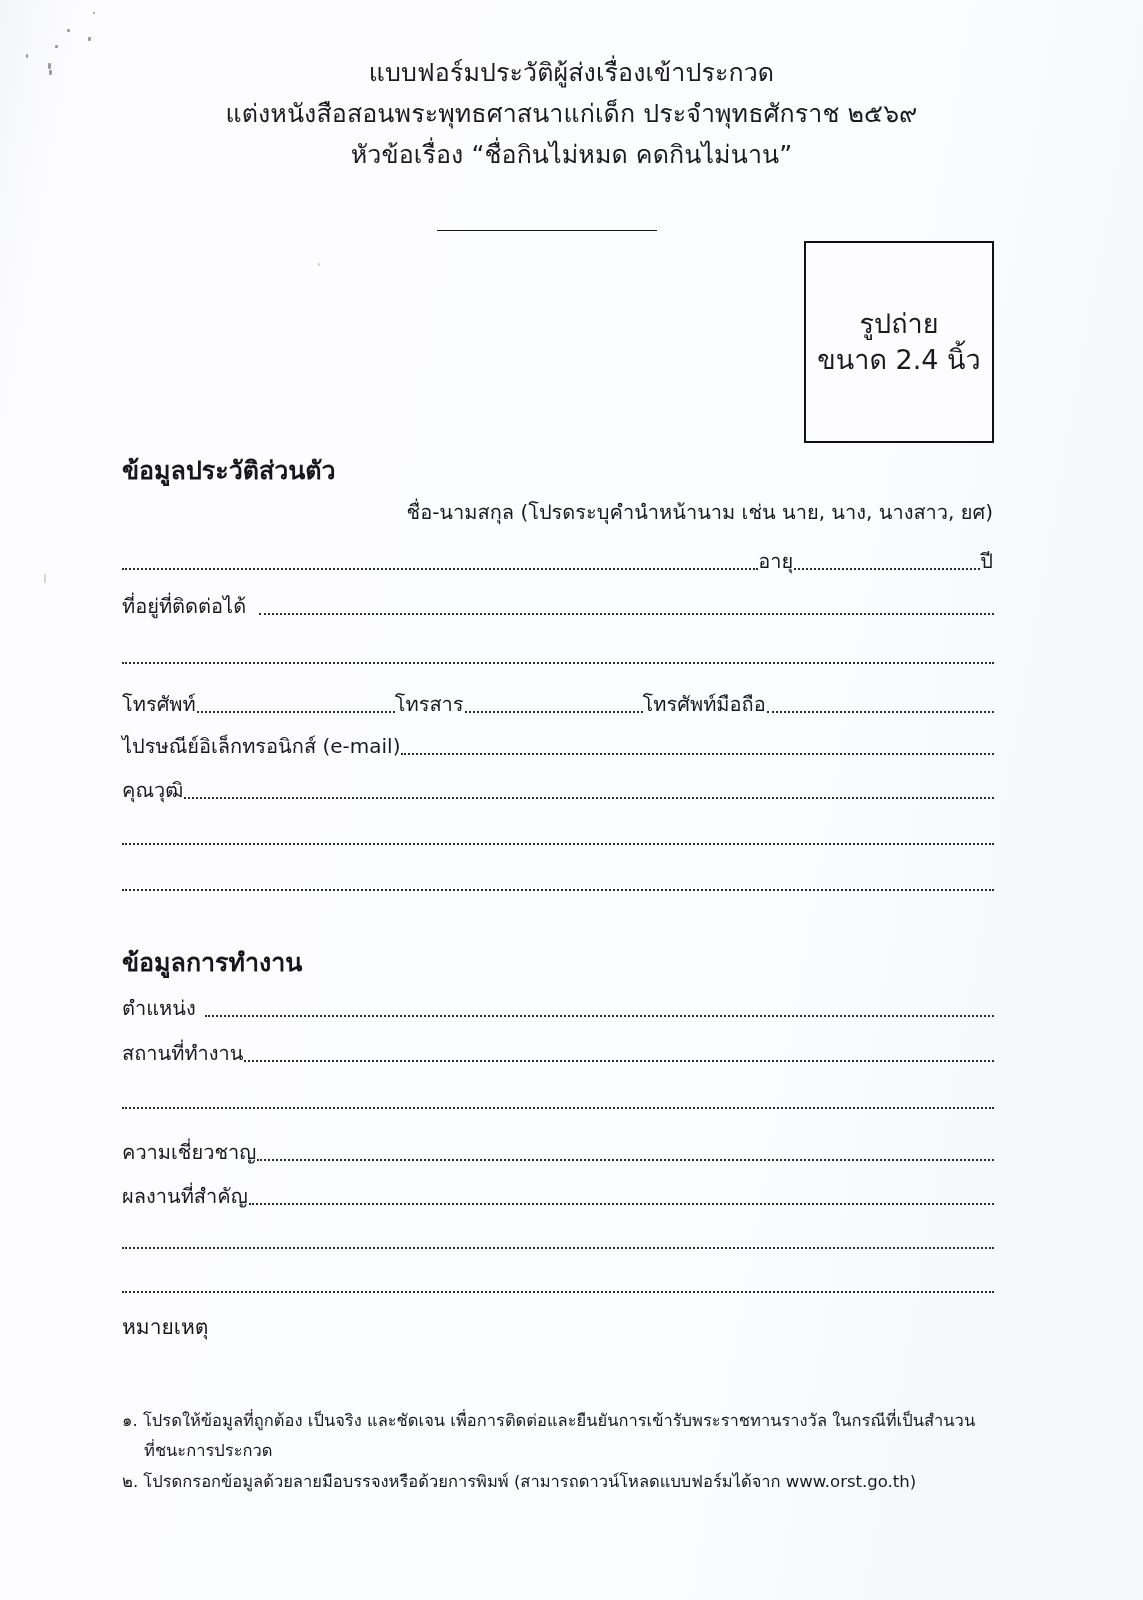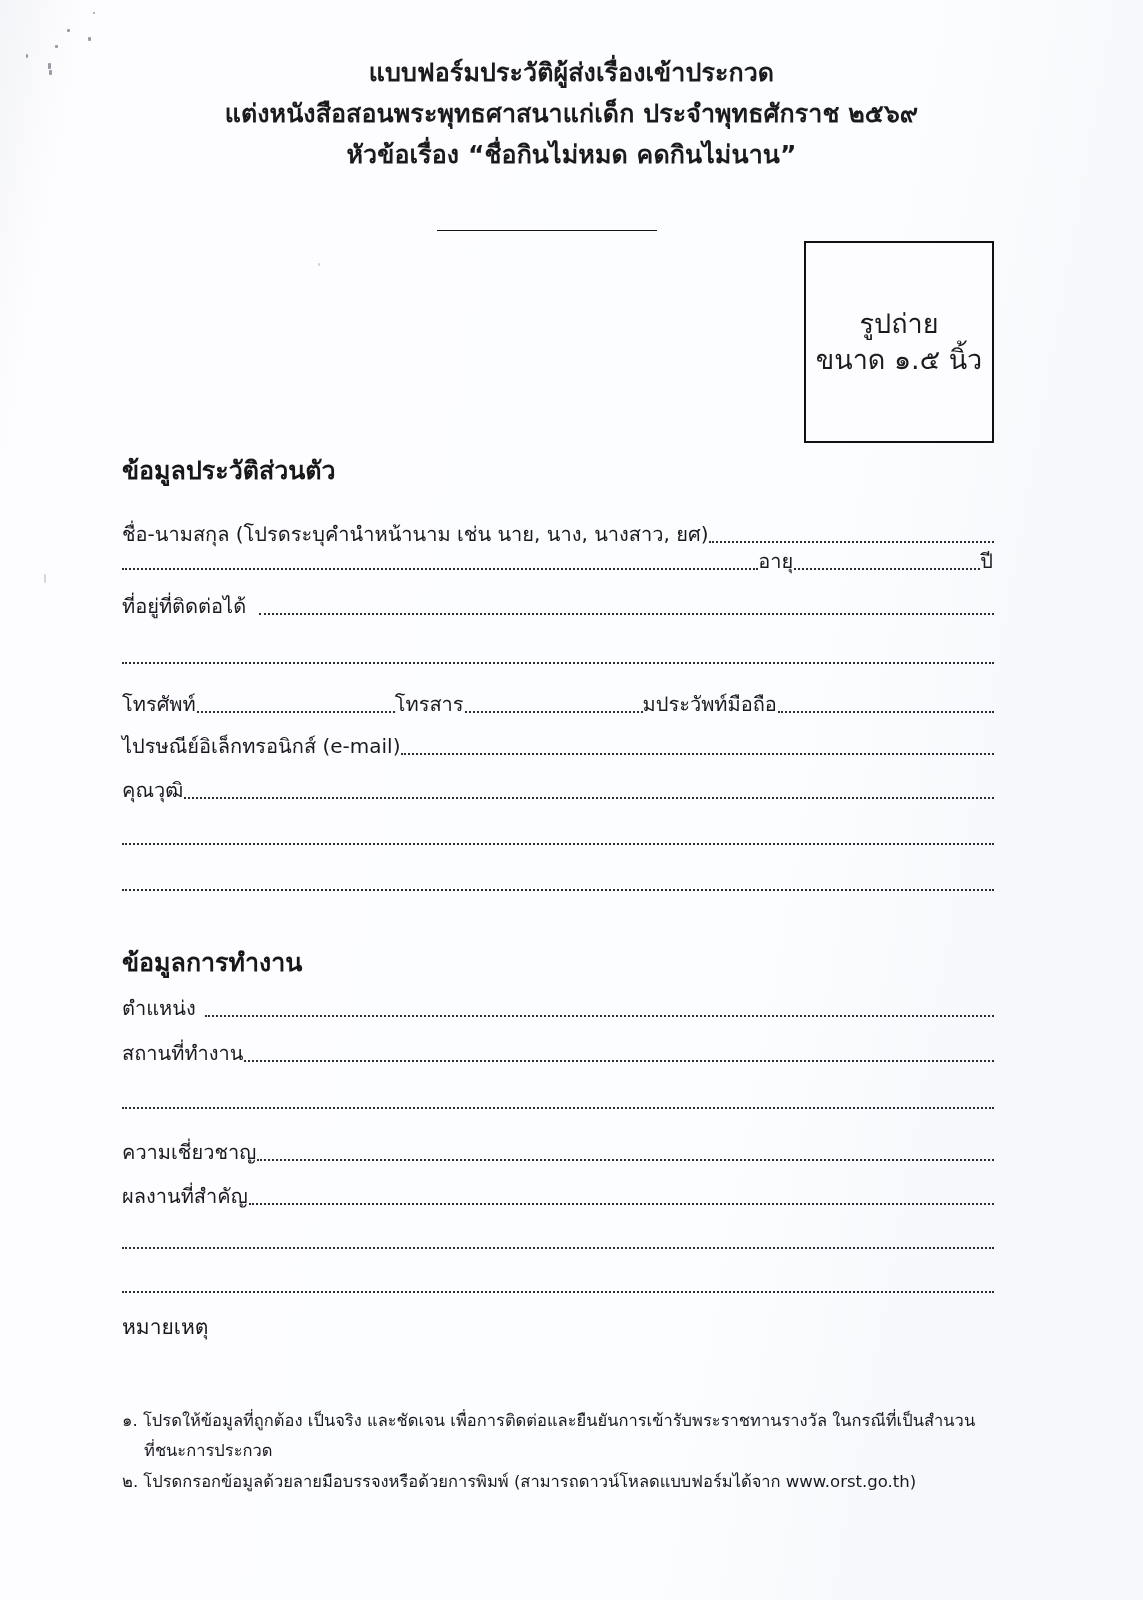--- a/index.html
+++ b/index.html
@@ -33,21 +33,21 @@
   
   .title-block {
     position: absolute;
     left: 0;
     right: 0;
     top: 52px;
     text-align: center;
   }
   .title-line {
     font-size: 25px;
-    font-weight: 700;
+    font-weight: 400;
     color: #1b1b1f;
     line-height: 41px;
     letter-spacing: .1px;
   }
   .title-rule {
     position: absolute;
     left: 437px;
     top: 230px;
     width: 220px;
     height: 0;
@@ -168,26 +168,26 @@
 
   <div class="title-block">
     <div class="title-line">แบบฟอร์มประวัติผู้ส่งเรื่องเข้าประกวด</div>
     <div class="title-line">แต่งหนังสือสอนพระพุทธศาสนาแก่เด็ก ประจำพุทธศักราช ๒๕๖๙</div>
     <div class="title-line">หัวข้อเรื่อง “ชื่อกินไม่หมด คดกินไม่นาน”</div>
   </div>
   <div class="title-rule"></div>
 
   <div class="photo-box">
     <div class="photo-line">รูปถ่าย</div>
-    <div class="photo-line">ขนาด ๑.๕ นิ้ว</div>
+    <div class="photo-line">ขนาด 2.4 นิ้ว</div>
   </div>
 
   <div class="section-head" id="sec-personal">ข้อมูลประวัติส่วนตัว</div>
 
-  <div class="row" style="top:516px;">
+  <div class="row" style="top:500px;flex-direction:column;">
     <span class="lbl">ชื่อ-นามสกุล (โปรดระบุคำนำหน้านาม เช่น นาย, นาง, นางสาว, ยศ)</span>
     <span class="dots w-grow"></span>
   </div>
 
   <div class="row" style="top:543px;text-align:right;">
     <span class="dots" style="flex:1 1 auto;"></span>
     <span class="lbl">อายุ</span>
     <span class="dots w-age"></span>
     <span class="lbl">ปี</span>
   </div>
@@ -196,21 +196,21 @@
     <span class="lbl">ที่อยู่ที่ติดต่อได้</span>
     <span class="dots w-grow"></span>
   </div>
   <div class="dotline" style="top:662px;"></div>
 
   <div class="row" style="top:686px;">
     <span class="lbl">โทรศัพท์</span>
     <span class="dots w-short"></span>
     <span class="lbl">โทรสาร</span>
     <span class="dots w-fax"></span>
-    <span class="lbl">มประวัพท์มือถือ</span>
+    <span class="lbl">โทรศัพท์มือถือ</span>
     <span class="dots w-grow"></span>
   </div>
 
   <div class="row" style="top:772px;">
     <span class="lbl">คุณวุฒิ</span>
     <span class="dots w-grow"></span>
   </div>
 
   <div class="row" style="top:728px;">
     <span class="lbl">ไปรษณีย์อิเล็กทรอนิกส์ (e-mail)</span>

